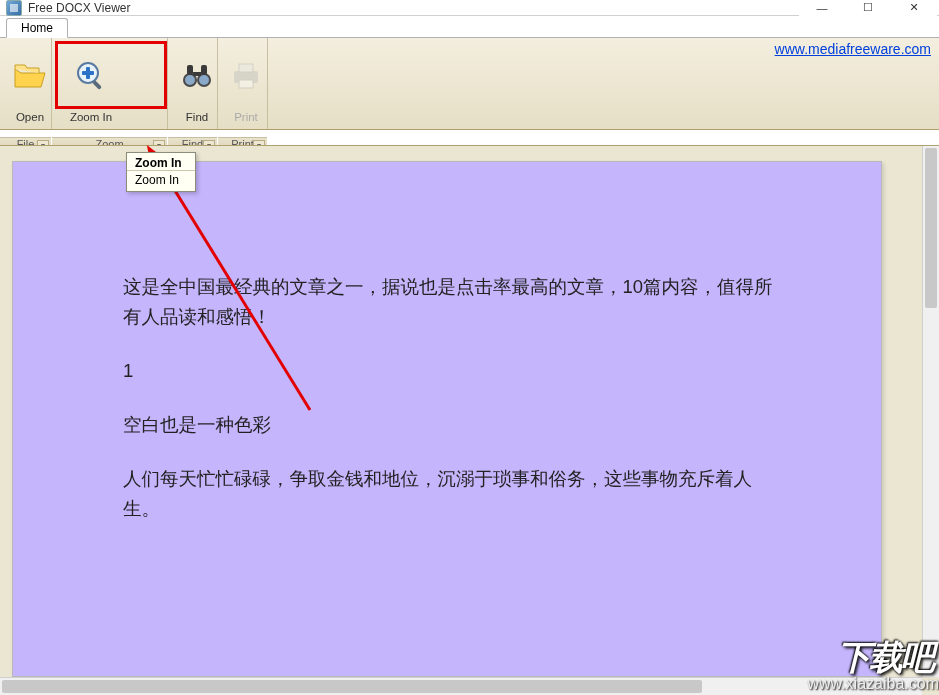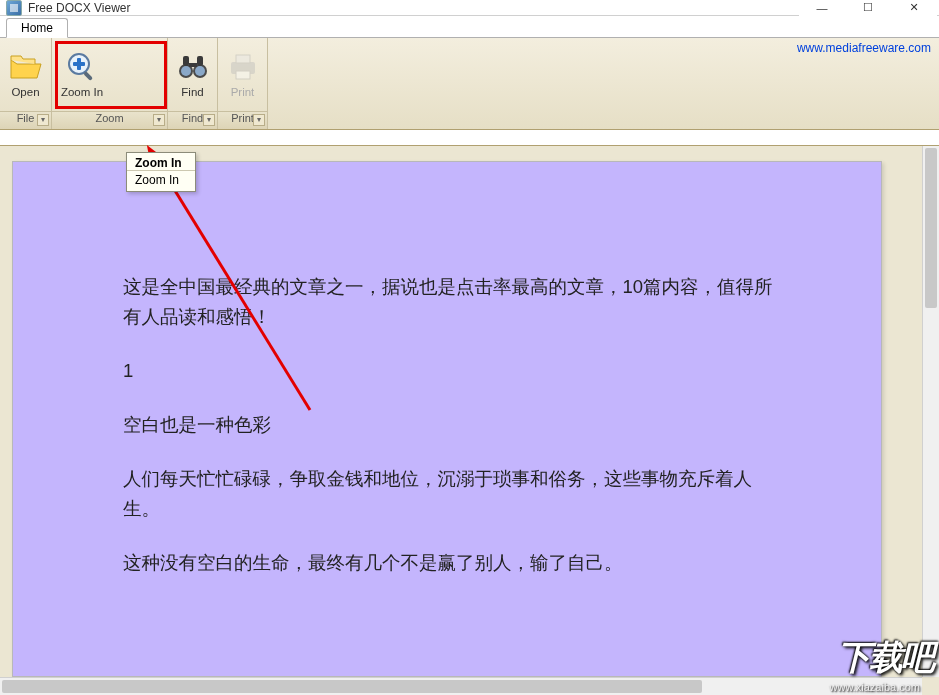--- a/index.html
+++ b/index.html
@@ -84,21 +84,22 @@
     align-items: stretch;
   }
   .rbtn {
     width: 50px;
     display: flex;
     flex-direction: column;
     align-items: center;
     justify-content: flex-start;
     padding-top: 4px;
     border: 1px solid transparent;
-    margin: 3px;
+    margin: 12px;
+    gap: 16px;
   }
   .rbtn.big { width: 54px; }
   .rbtn .icon-wrap { height: 38px; display:flex; align-items:center; justify-content:center; }
   .rbtn .lbl { font-size: 11.5px; color: #333; text-align:center; line-height:13px; }
   .rbtn.disabled .lbl { color:#aaa; }
   .rbtn.disabled svg { opacity:.4; }
 
   .group-label {
     height: 18px;
     border-top: 1px solid #c8bfa0;
@@ -124,22 +125,23 @@
     border: 3px solid #e30000;
     pointer-events: none;
     z-index: 50;
   }
 
   
   .website-link {
     position: absolute;
     right: 8px;
     top: 3px;
-    font-size: 12px;
+    font-size: 14px;
     color: #0040dd;
+    text-decoration: underline;
   }
 
   
   .docarea {
     position: absolute;
     left: 0; right: 0;
     top: 145px; bottom: 0;
     background: #ebe6d2;
     border-top: 1px solid #b0a070;
   }
@@ -219,22 +221,22 @@
   .wm-txt-big {
     position:absolute; right:6px; bottom:14px;
     font-size: 34px; font-weight: 900;
     color: #fff;
     font-style: italic;
     text-shadow: 0 0 2px #000, 2px 2px 3px rgba(0,0,0,.9), -1px -1px 2px rgba(0,0,0,.9);
     letter-spacing: -2px;
     font-family: "Microsoft YaHei", sans-serif;
   }
   .wm-txt-small {
-    position:absolute; right:19px; bottom:2px;
-    font-size: 11px;
+    position:absolute; right:0; bottom:2px;
+    font-size: 16px;
     color:#eee;
     text-shadow: 1px 1px 2px #000;
   }
 </style>
 </head>
 <body>
 
 <div class="titlebar">
   <div class="app-icon"></div>
   <div class="title-text">Free DOCX Viewer</div>
@@ -334,21 +336,20 @@
 
   <div class="highlight-box" style="left:55px; top:3px; width:112px; height:68px;"></div>
 </div>
 
 <div class="docarea">
   <div class="page">
     <p>这是全中国最经典的文章之一，据说也是点击率最高的文章，10篇内容，值得所有人品读和感悟！</p>
     <p>1</p>
     <p>空白也是一种色彩</p>
     <p>人们每天忙忙碌碌，争取金钱和地位，沉溺于琐事和俗务，这些事物充斥着人生。</p>
-    <p>这种没有空白的生命，最终有几个不是赢了别人，输了自己。</p>
   </div>
   <div class="doc-scrollbar-v">
       <div class="thumb"></div>
     </div>
   <div class="doc-scrollbar-h">
       <div class="thumb"></div>
     </div>
 </div>
 
 <div class="tooltip">

